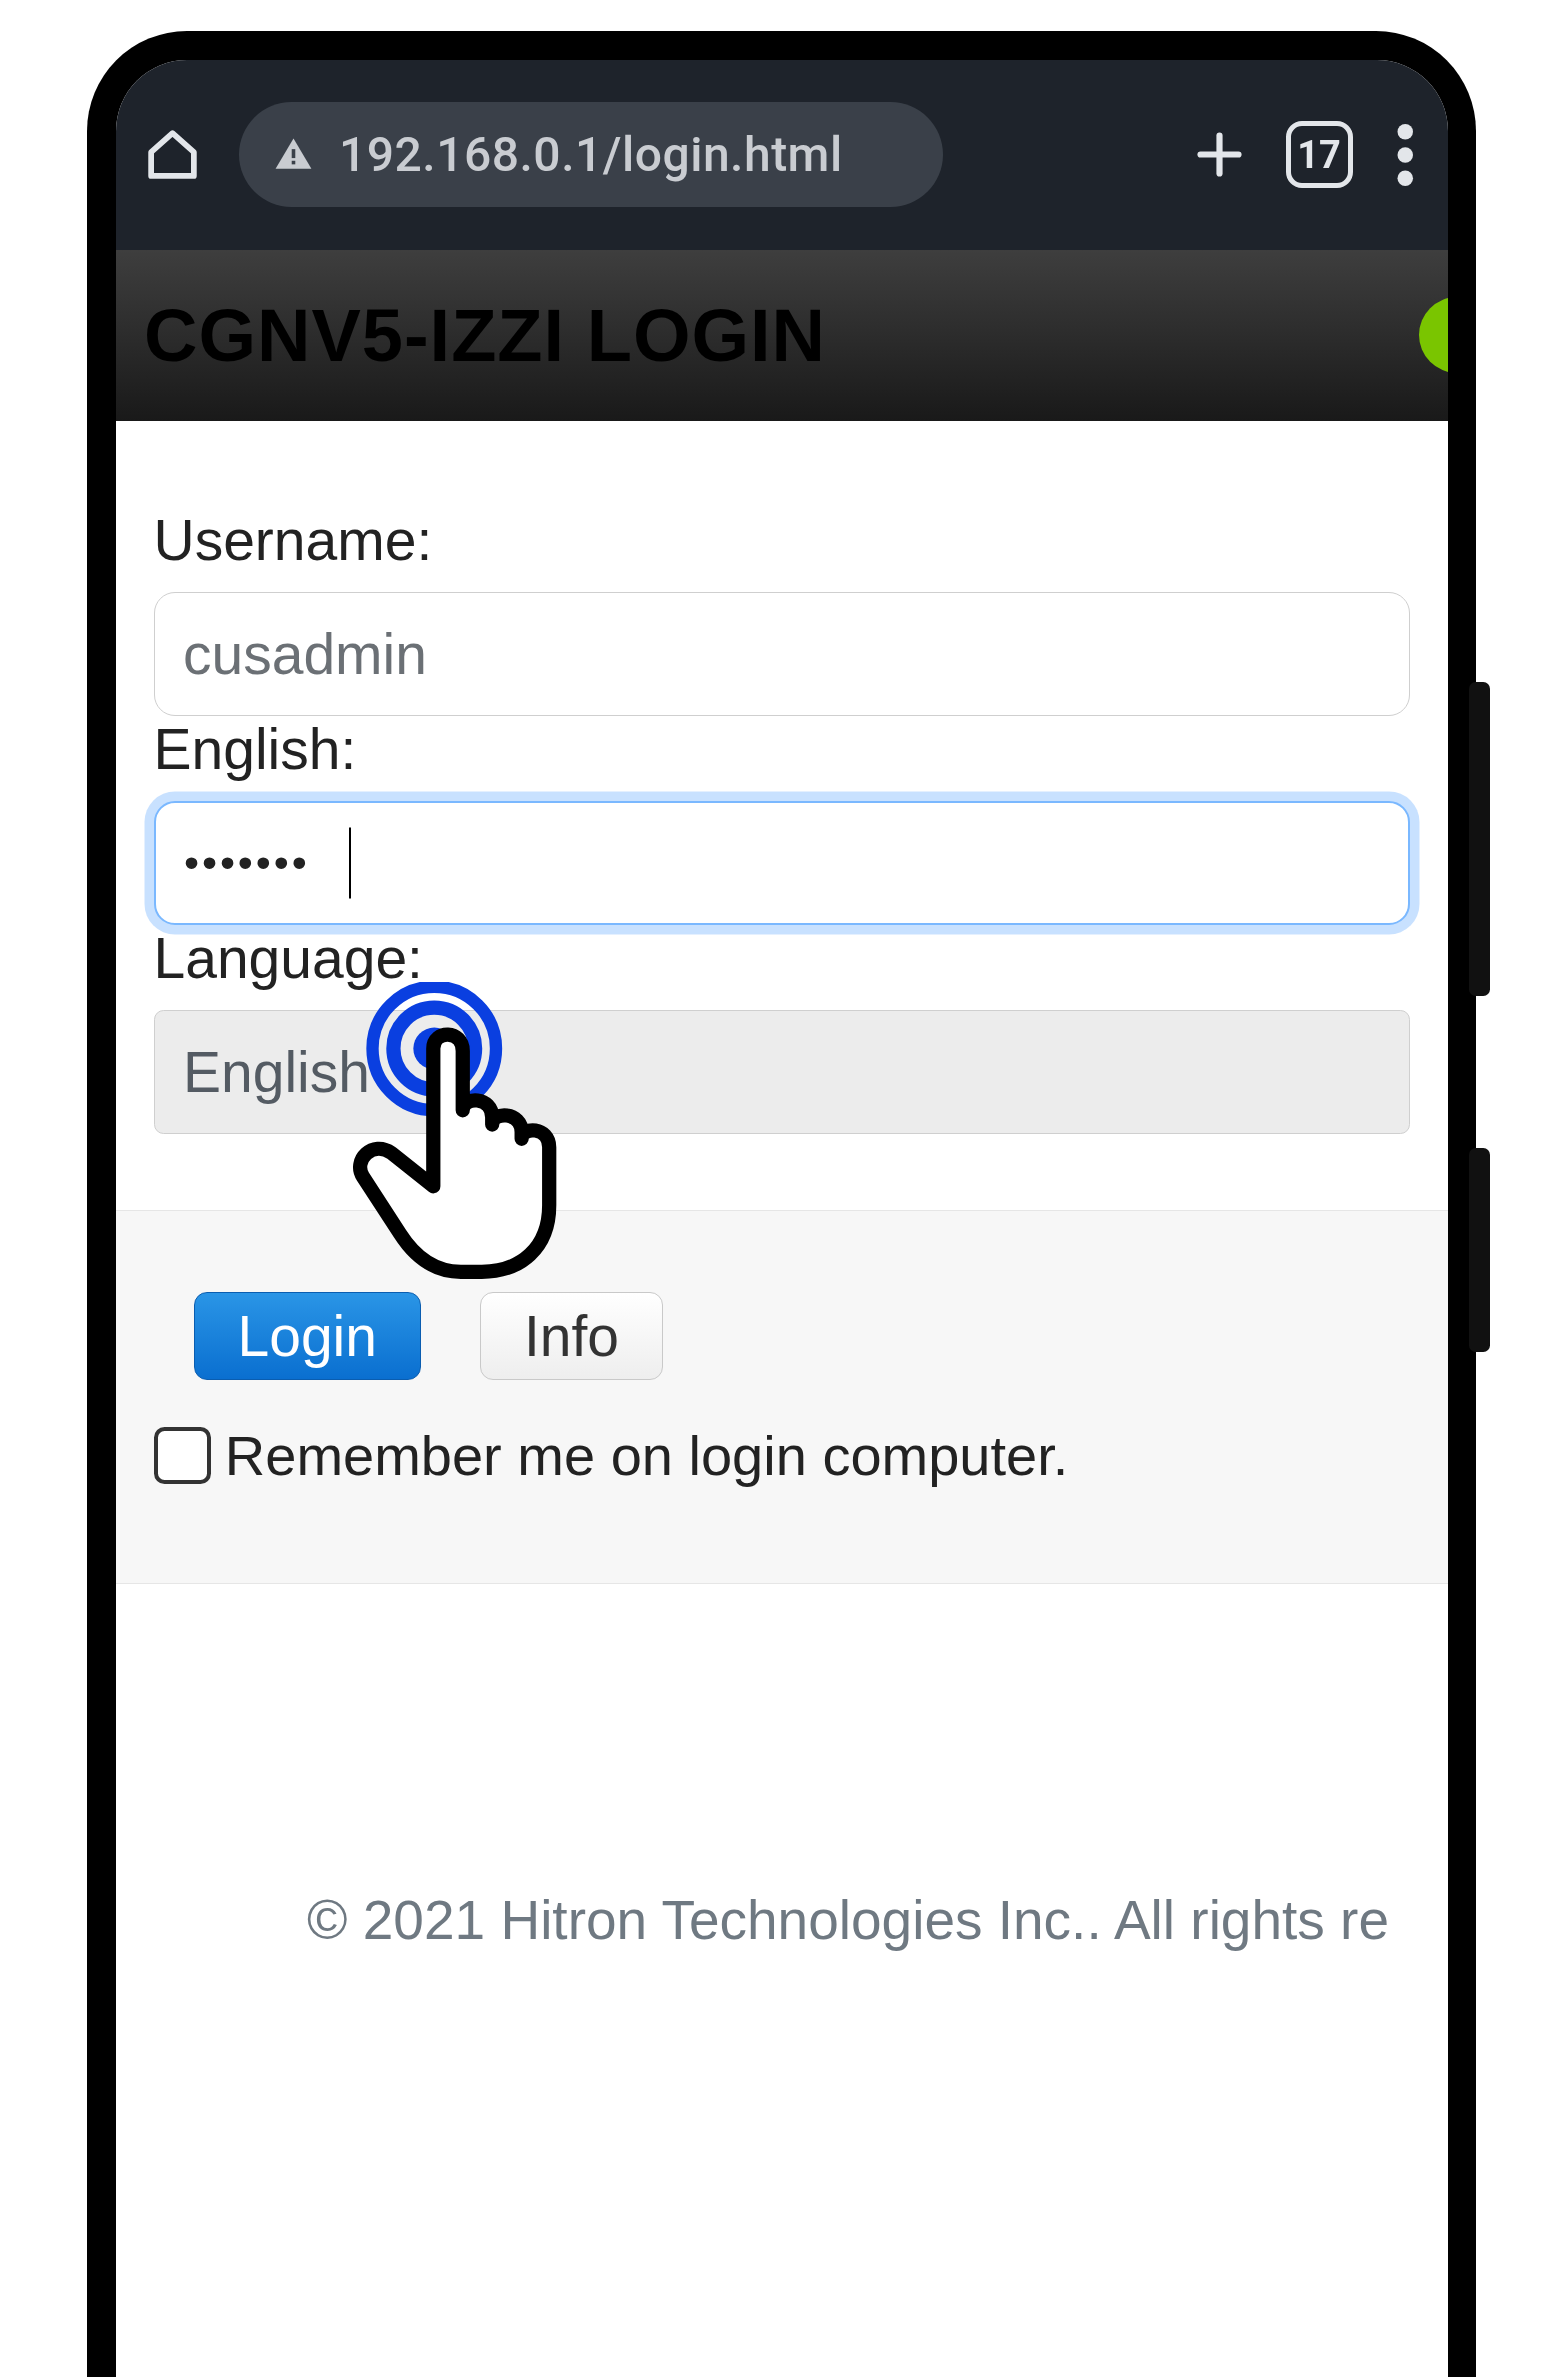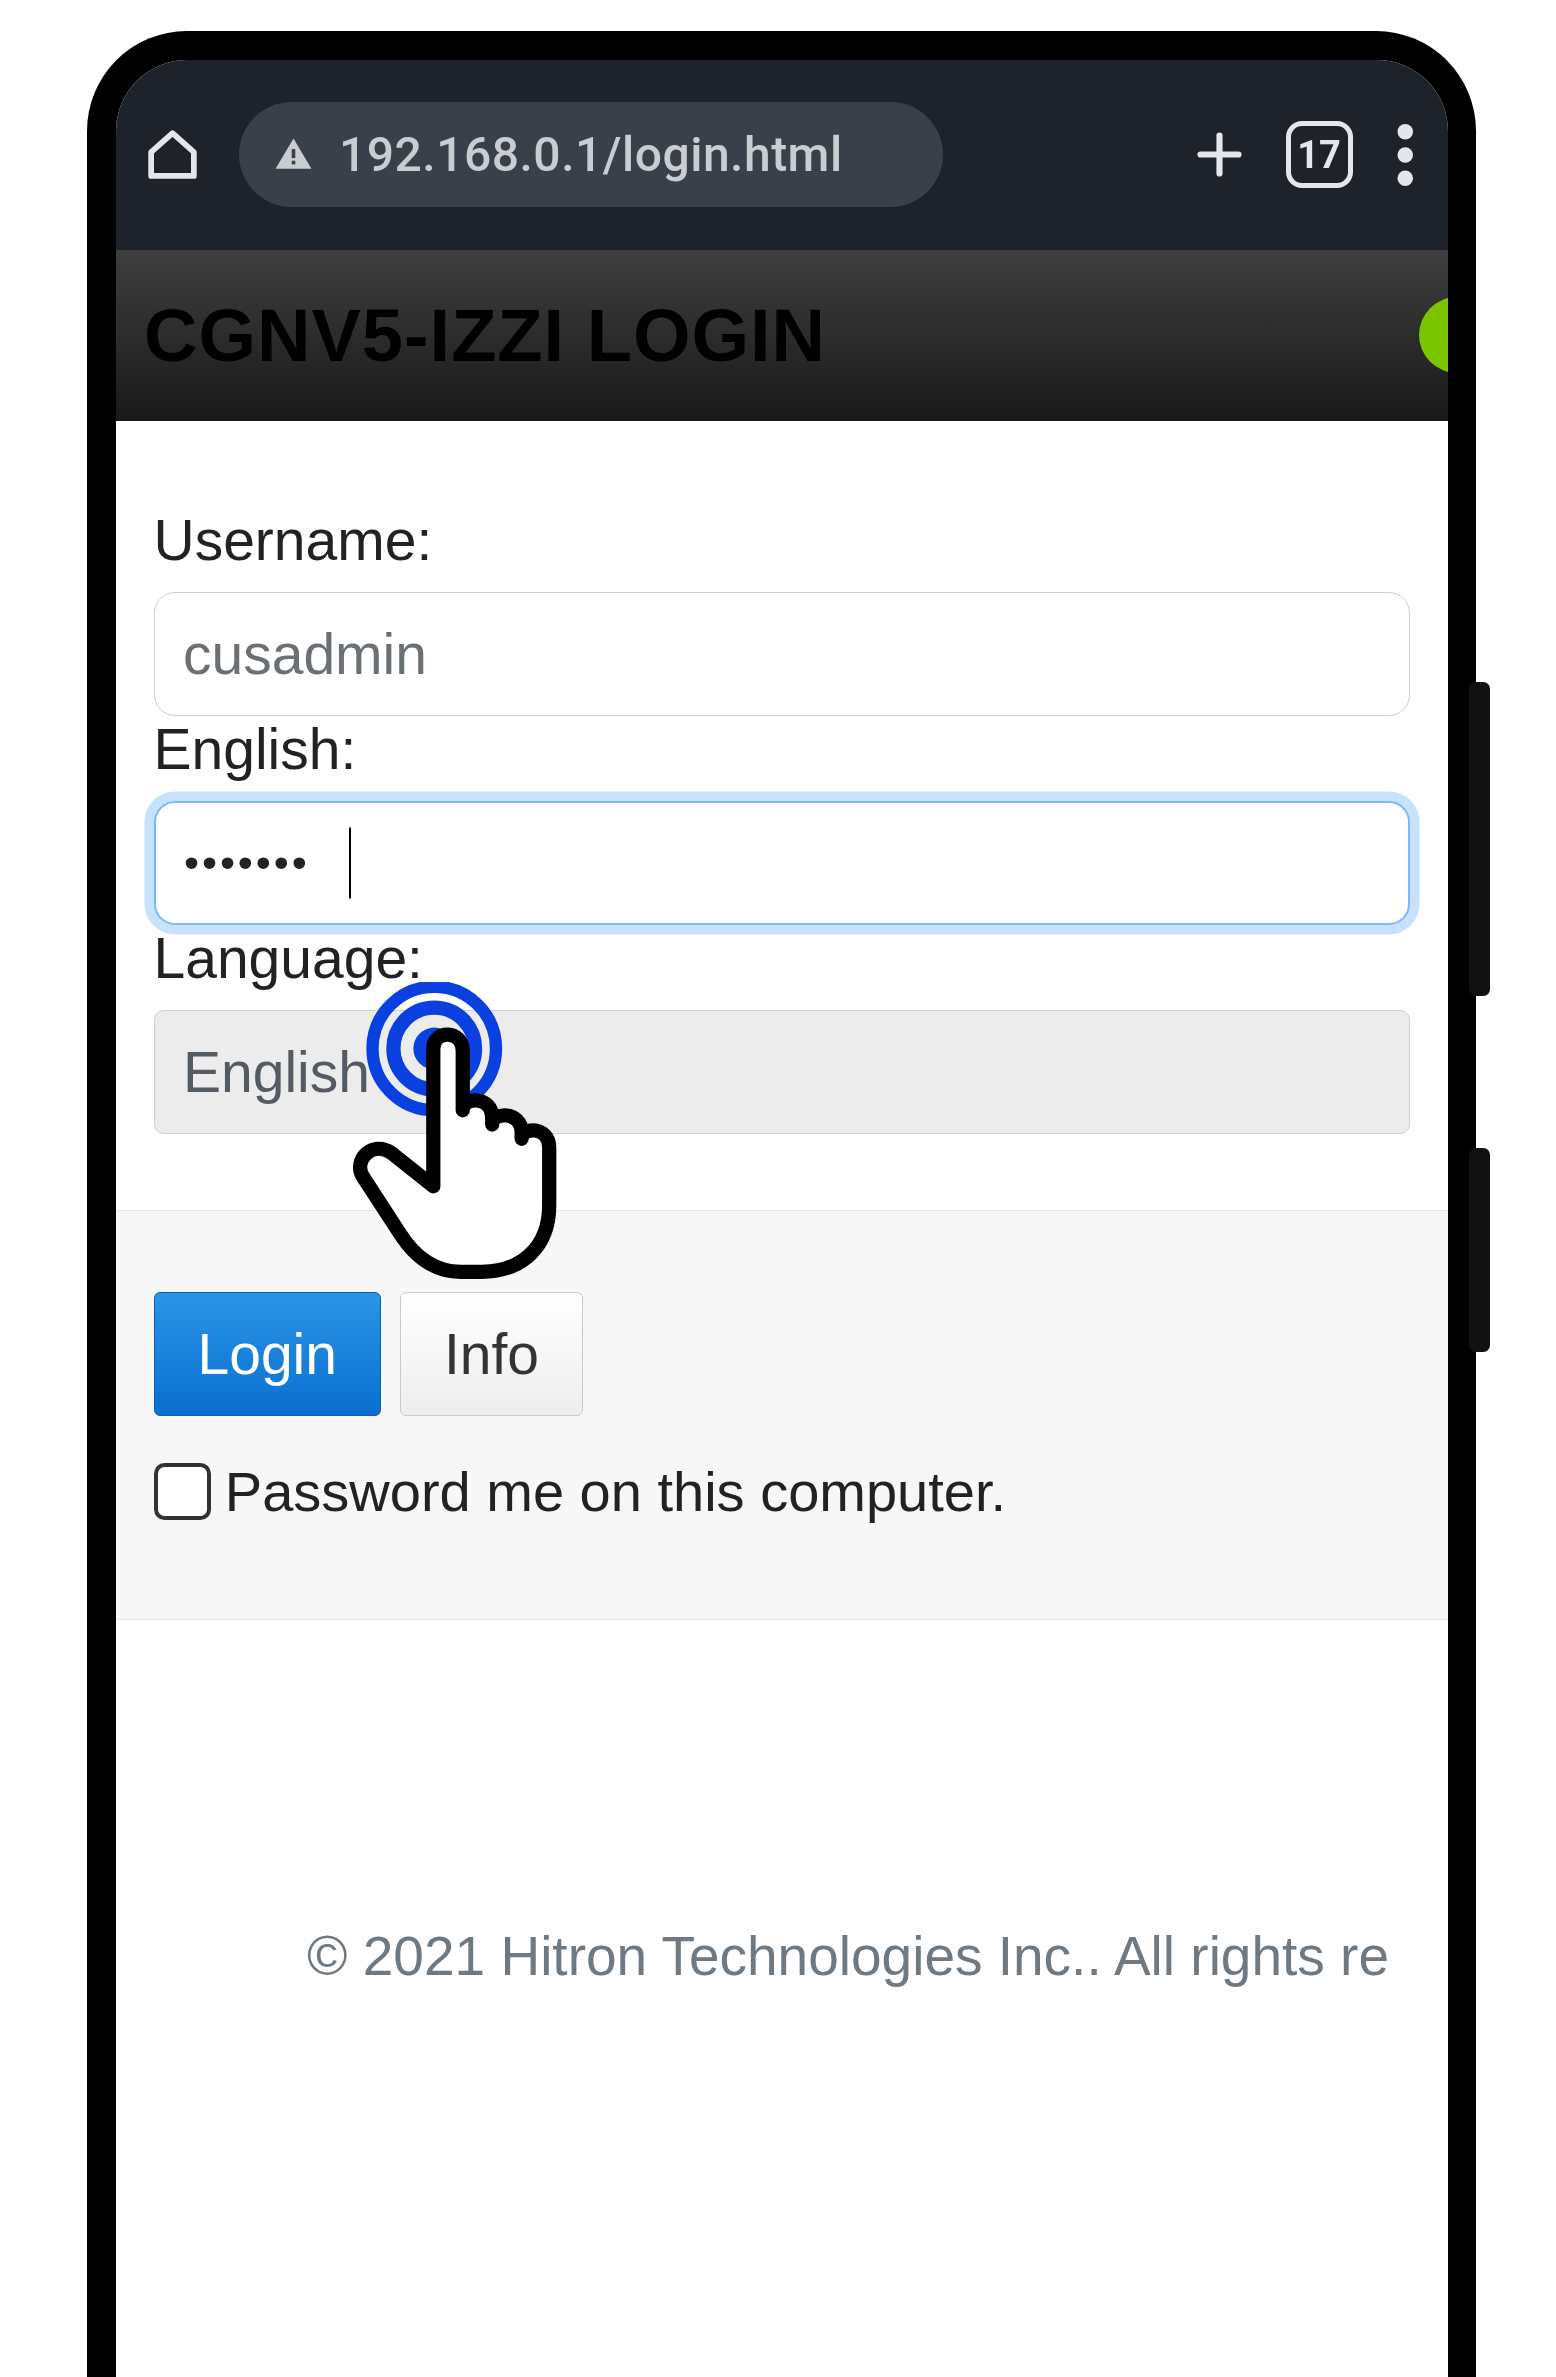--- a/index.html
+++ b/index.html
@@ -180,27 +180,28 @@
 
   .btn-section {
     margin-top: 76px;
     border-top: 1.9px solid #e6e6e6;
     border-bottom: 1.9px solid #e6e6e6;
     background:#f7f7f7;
     padding: 81px 38px 95px;
   }
   .btn-row { display:flex; gap:19px; margin-bottom: 43px;}
   .btn {
-    height: 124px;
+    height: 88px;
     padding: 0 43px;
-    border-radius: 6px;
+    border-radius: 13px;
     font-size: 57px;
     font-family: Arial, sans-serif;
     display:flex; align-items:center; justify-content:center;
     border: 1.9px solid transparent;
+    margin-left: 40px;
   }
   .btn.primary {
     background: linear-gradient(#2a95e6, #0a6fd0);
     color:#fff;
     border-color:#0a5db0;
   }
   .btn.secondary {
     background: linear-gradient(#ffffff, #eeeeee);
     color:#333;
     border-color:#c9c9c9;
@@ -320,21 +321,21 @@
           <div class="btn-row">
             <div class="btn primary">
               <span>Login</span>
             </div>
             <div class="btn secondary">
               <span>Info</span>
             </div>
           </div>
           <div class="remember-row">
             <div class="checkbox"></div>
-            <span>Password me on this computer.</span>
+            <span>Remember me on login computer.</span>
           </div>
         </div>
 
         <div class="footer">
           <span>© 2021 Hitron Technologies Inc.. All rights re</span>
         </div>
       </div>
 
       <div class="tap-overlay">
         <svg width="247" height="304" viewBox="0 0 520 640">

